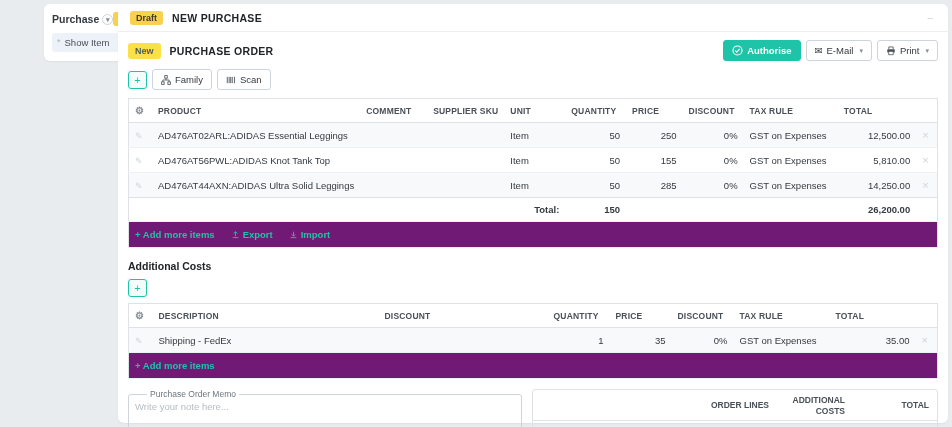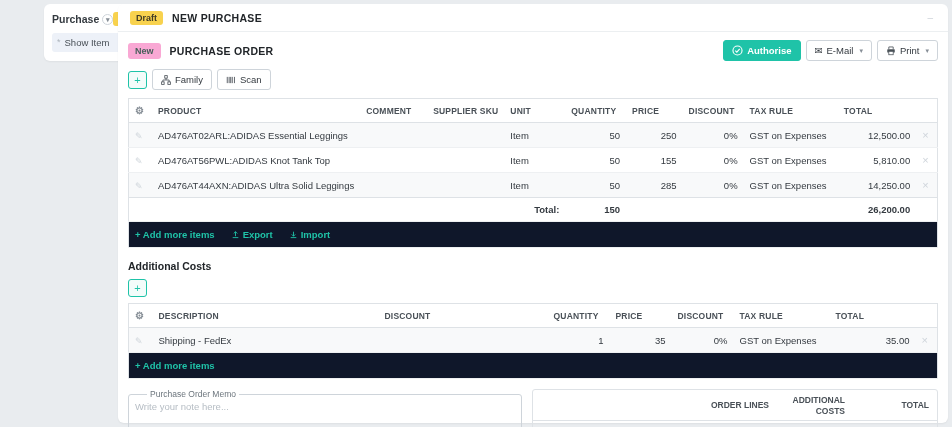--- a/index.html
+++ b/index.html
@@ -32,21 +32,21 @@
 
   
   .main { position:absolute; left:118px; top:4px; width:830px; height:419px; }
   .main-header { display:flex; align-items:center; gap:9px; padding:6px 12px;
     border-bottom:1px solid #eceff1; height:28px; }
   .main-title { font-size:10.5px; font-weight:bold; letter-spacing:.3px; color:#212529; }
   .collapse { margin-left:auto; color:#ced4da; font-size:10px; padding:0 3px; cursor:pointer; }
   .main-body { padding:8px 10px 8px 10px; }
 
   .order-bar { display:flex; align-items:center; gap:9px; margin-bottom:8px; }
-  .badge-teal { background:#f9a8d4; color:#47605a; font-size:9px; font-weight:bold; padding:3px 7px; border-radius:3px; }
+  .badge-teal { background:#fde047; color:#47605a; font-size:9px; font-weight:bold; padding:3px 7px; border-radius:3px; }
   .order-title { font-size:10.5px; font-weight:bold; letter-spacing:.3px; color:#212529; }
   .order-actions { margin-left:auto; display:flex; gap:5px; }
   .btn { display:inline-flex; align-items:center; gap:4px; font-size:9.5px; border-radius:3px;
     padding:4px 8px; cursor:pointer; border:1px solid #ced4da; background:#fff; color:#343a40;
     font-family:"Liberation Sans",sans-serif; }
   .btn-teal { background:#1fc3a8; border-color:#1fc3a8; color:#fff; font-weight:bold; }
   .btn .dd { font-size:7px; color:#868e96; margin-left:2px; }
 
   .toolbar { display:flex; align-items:center; gap:5px; margin-bottom:8px; }
   .btn-plus { width:19px; height:18px; display:inline-flex; align-items:center; justify-content:center;
@@ -60,21 +60,21 @@
     padding:6px 6px; border-bottom:1px solid #dee2e6; text-align:left; white-space:nowrap; }
   .grid td { font-size:9.5px; color:#343a40; padding:6px 6px; white-space:nowrap; }
   .grid tbody tr { border-bottom:1px solid #eef0f2; }
   .grid tr.odd { background:#f8f9fa; }
   .r { text-align:right; }
   .c { text-align:right; }
   .pencil { color:#ced4da; font-size:9px; cursor:pointer; }
   .gear { color:#868e96; font-size:10px; cursor:pointer; }
   .x { color:#ced4da; font-size:11px; cursor:pointer; }
   .total-row td { font-weight:bold; border-top:1px solid #dee2e6; background:#fff; }
-  .links-row td { border-top:1px solid #eef0f2; background:#0f172a; padding:7px 6px; }
+  .links-row td { border-top:1px solid #eef0f2; background:#701a75; padding:7px 6px; }
   .links { display:flex; gap:16px; align-items:center; }
   .link { color:#1fc3a8; font-size:9.5px; font-weight:bold; cursor:pointer;
     display:inline-flex; align-items:center; gap:3px; }
 
   .section-title { font-size:10.5px; font-weight:bold; color:#212529; margin:12px 0 6px 0; }
   .plus-row { margin-bottom:6px; }
 
   
   .bottom { display:flex; gap:10px; margin-top:10px; align-items:stretch; }
   .memo-fieldset { flex:1; border:1px solid #ced4da; border-radius:3px; padding:2px 6px 6px 6px; }

